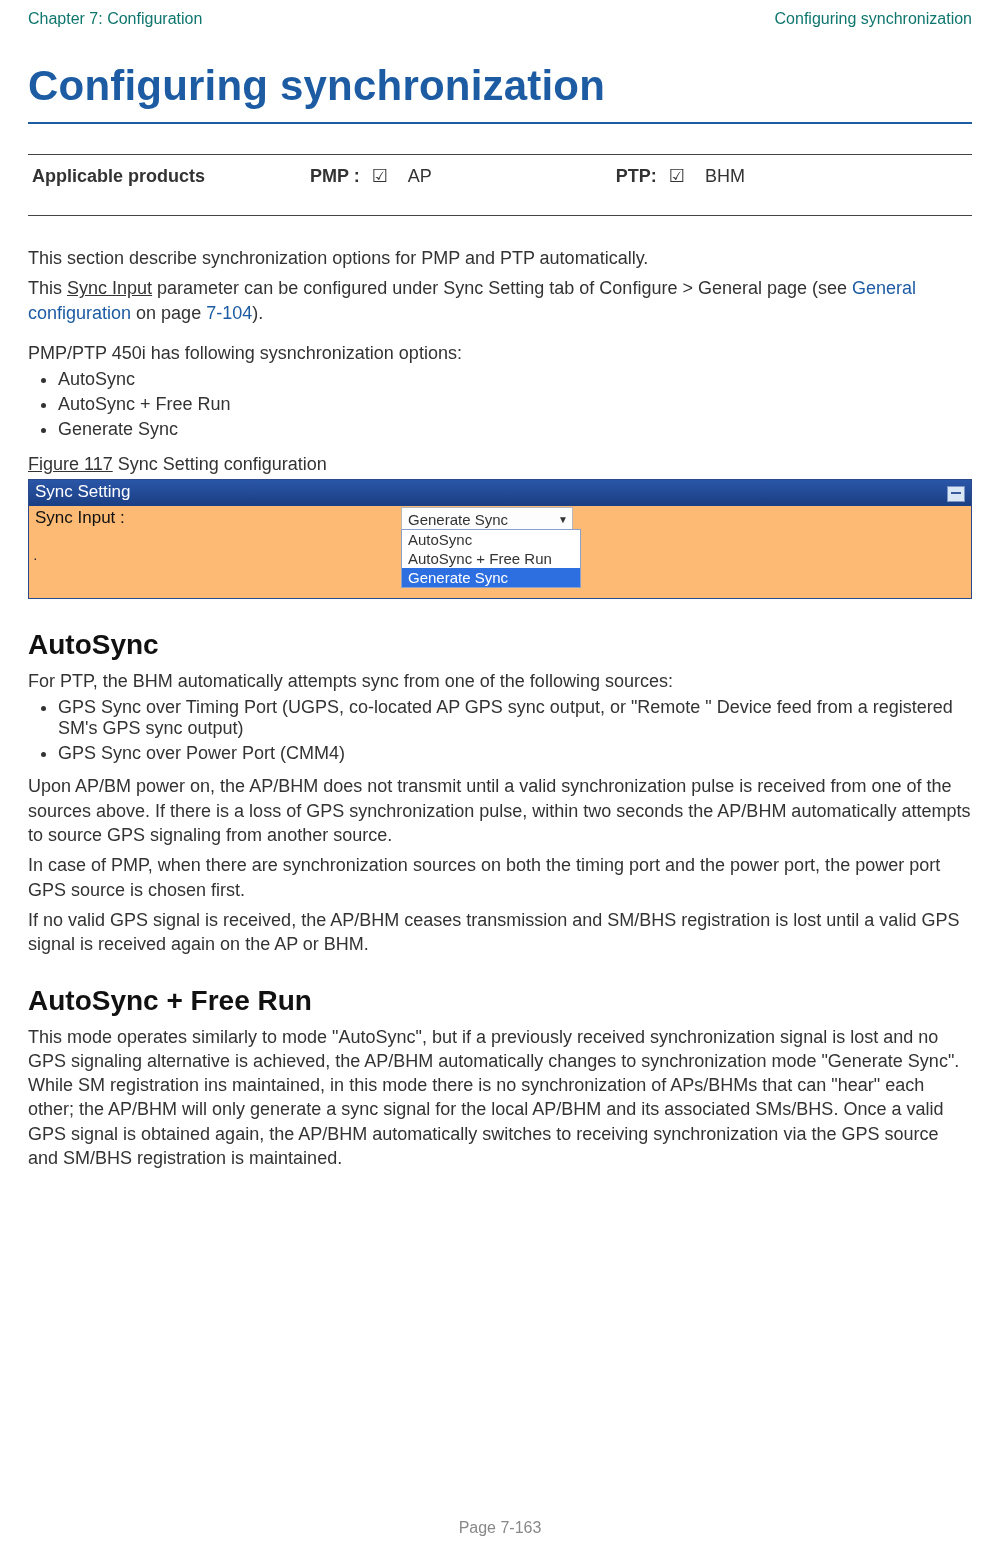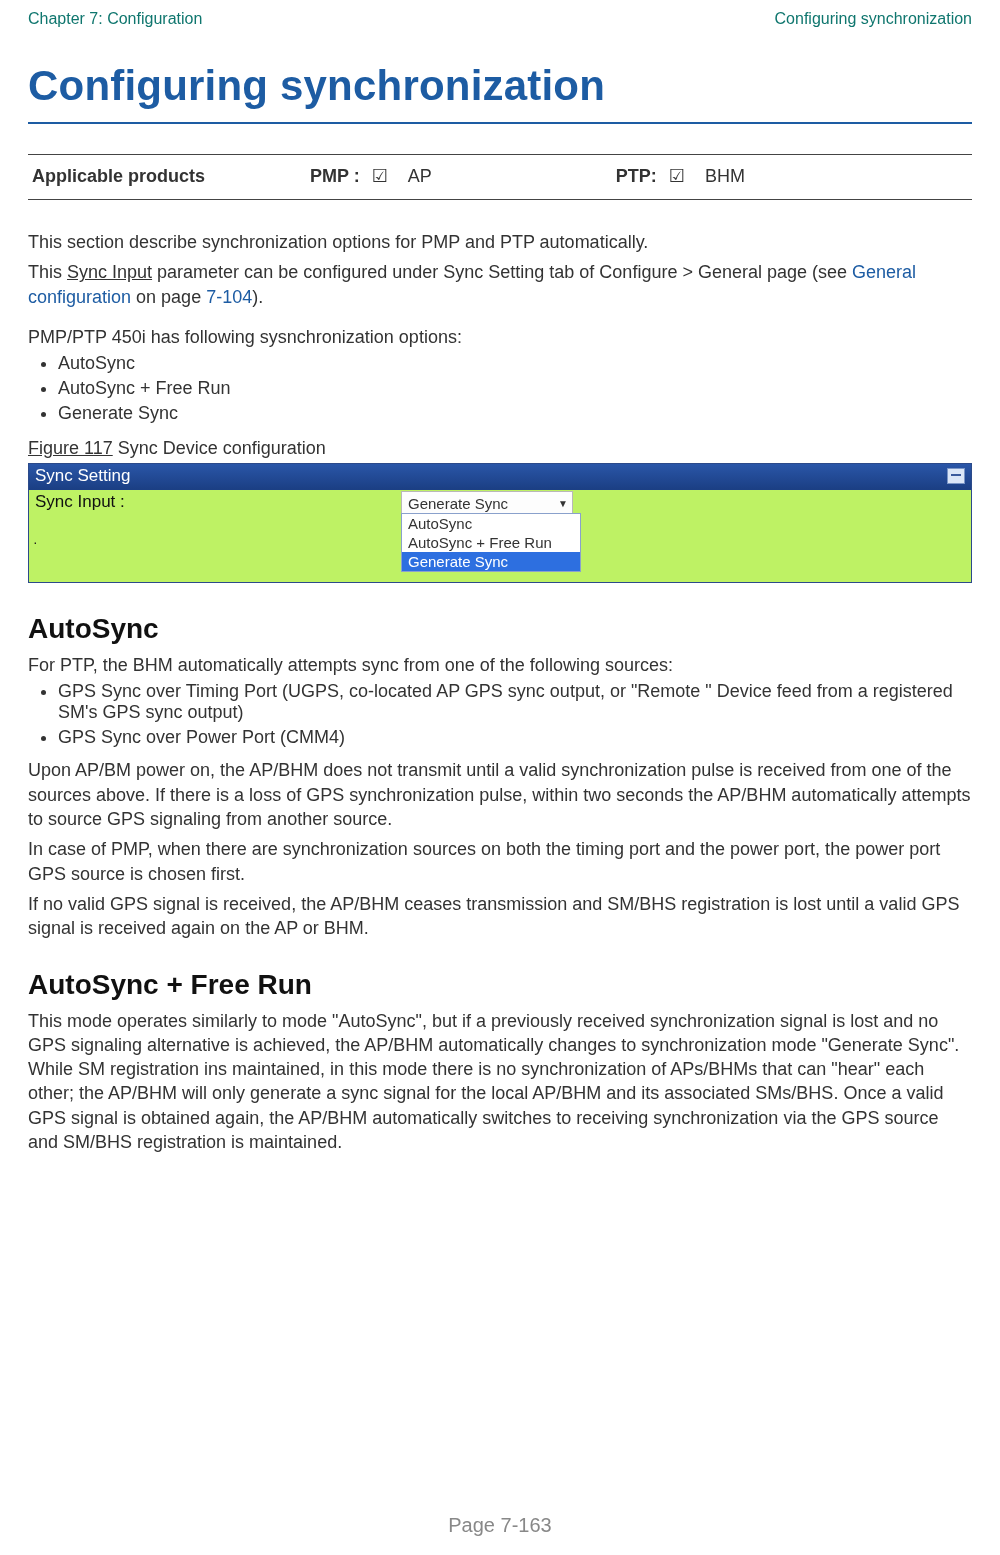--- a/index.html
+++ b/index.html
@@ -24,21 +24,21 @@
     color:var(--blue);
     font-size:42px;
     font-weight:600;
     margin:0 0 12px 0;
     letter-spacing:0.2px;
   }
   .title-rule{border:none;border-top:2px solid var(--blue);margin:0 0 30px 0;}
   .products-box{
     border-top:1px solid #444;
     border-bottom:1px solid #444;
-    padding:10px 4px 12px 4px;
+    padding:10px 4px 28px 4px;
     display:flex;
     align-items:center;
     gap:8px;
     font-size:18px;
     margin-bottom:30px;
   }
   .products-box .lab{font-weight:700;}
   .products-box .sp{display:inline-block;}
   .products-box .chk{font-size:18px;padding:0 4px;}
   p{margin:6px 0 4px 0;line-height:1.35;}
@@ -51,29 +51,29 @@
 
   .sync-panel{
     border:1px solid #2c4a8a;
     margin-bottom:30px;
   }
   .sync-panel .hdr{
     background:linear-gradient(#2a56a8,#1b3f84);
     color:#fff;
     font-size:17px;
     padding:2px 6px 3px 6px;
-    display:flex;justify-content:space-between;align-items:center;
+    display:flex;justify-content:space-between;align-items:flex-end;
     border-bottom:1px solid #1b3f84;
   }
   .sync-panel .hdr .min{
     width:16px;height:14px;background:#dbe6f7;border:1px solid #7a95c6;position:relative;
   }
   .sync-panel .hdr .min::after{content:"";position:absolute;left:3px;right:3px;top:5px;height:2px;background:#3a5a9c;}
   .sync-panel .body{
-    background:#bef264;
+    background:#fdba74;
     display:flex;
     position:relative;
     height:92px;
   }
   .sync-panel .left{
     width:360px;
     padding:2px 6px;
     font-size:17px;
     color:#111;
     position:relative;
@@ -91,21 +91,21 @@
     position:absolute;top:23px;left:0;width:178px;border:1px solid #8aa1cc;background:#fff;
     font-size:15px;
   }
   .dd-list div{padding:1px 6px;}
   .dd-list .sel{background:#2d6fe0;color:#fff;}
 
   h2.sect{
     font-size:28px;font-weight:700;margin:28px 0 8px 0;color:#111;
   }
   .page-footer{
-    position:absolute;left:0;right:0;bottom:18px;text-align:center;color:#888;font-size:20px;
+    position:absolute;left:0;right:0;bottom:18px;text-align:center;color:#888;font-size:16px;
   }
 </style>
 </head>
 <body>
 
 <div class="top-row">
   <span>Chapter 7:  Configuration</span>
   <span>Configuring synchronization</span>
 </div>
 
@@ -128,21 +128,21 @@
 </p>
 
 <p style="margin-top:16px">PMP/PTP 450i has following sysnchronization options:</p>
 <ul class="bul">
   <li>AutoSync</li>
   <li>AutoSync + Free Run</li>
   <li>Generate Sync</li>
 </ul>
 
 <div class="figure-label">
-  <span class="fig">Figure 117</span><span> Sync Device configuration</span>
+  <span class="fig">Figure 117</span><span> Sync Setting configuration</span>
 </div>
 
 <div class="sync-panel">
   <div class="hdr">
     <span>Sync Setting</span>
     <span class="min"></span>
   </div>
   <div class="body">
     <div class="left">
       <span>Sync Input :</span>

